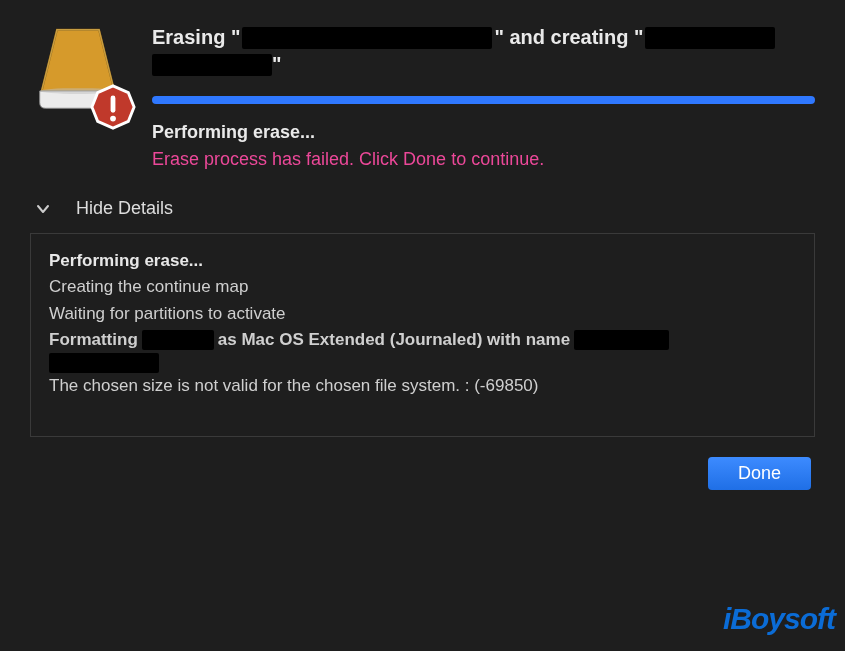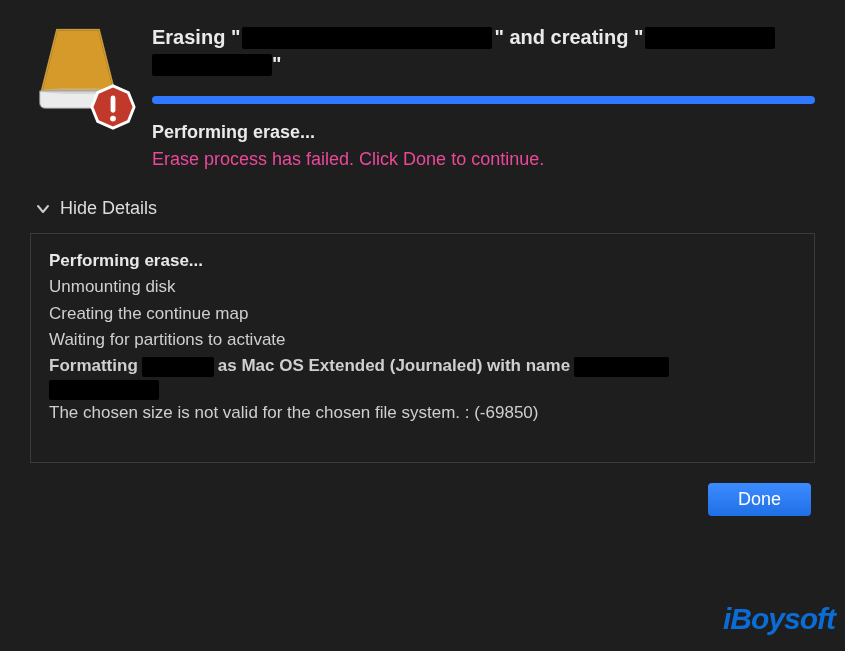--- a/index.html
+++ b/index.html
@@ -87,21 +87,21 @@
       color: #eaeaea;
     }
     .status-sub {
       margin-top: 6px;
       font-size: 18px;
       color: #ec4899;
     }
     .details-toggle {
       display: flex;
       align-items: center;
-      gap: 10px;
+      gap: 26px;
       margin-top: 28px;
       margin-left: 6px;
       cursor: pointer;
       font-size: 18px;
       color: #ddd;
     }
     .chevron {
       width: 14px;
       height: 14px;
     }
@@ -198,21 +198,20 @@
 
   <div class="details-toggle">
     <svg class="chevron" viewBox="0 0 14 14">
       <path d="M 2 4 L 7 10 L 12 4" fill="none" stroke="#ccc" stroke-width="2" stroke-linecap="round" stroke-linejoin="round"></path>
     </svg>
     <span>Hide Details</span>
   </div>
 
   <div class="details-box">
     <div class="bold">Performing erase...</div>
-    <div>Unmounting disk</div>
     <div>Creating the continue map</div>
     <div>Waiting for partitions to activate</div>
     <div class="log-line">
       <span>Formatting</span>
       <span class="redact redact-log-1"></span>
       <span>as Mac OS Extended (Journaled) with name</span>
       <span class="redact redact-log-2"></span>
     </div>
     <div class="log-line">
       <span class="redact redact-log-3"></span>

